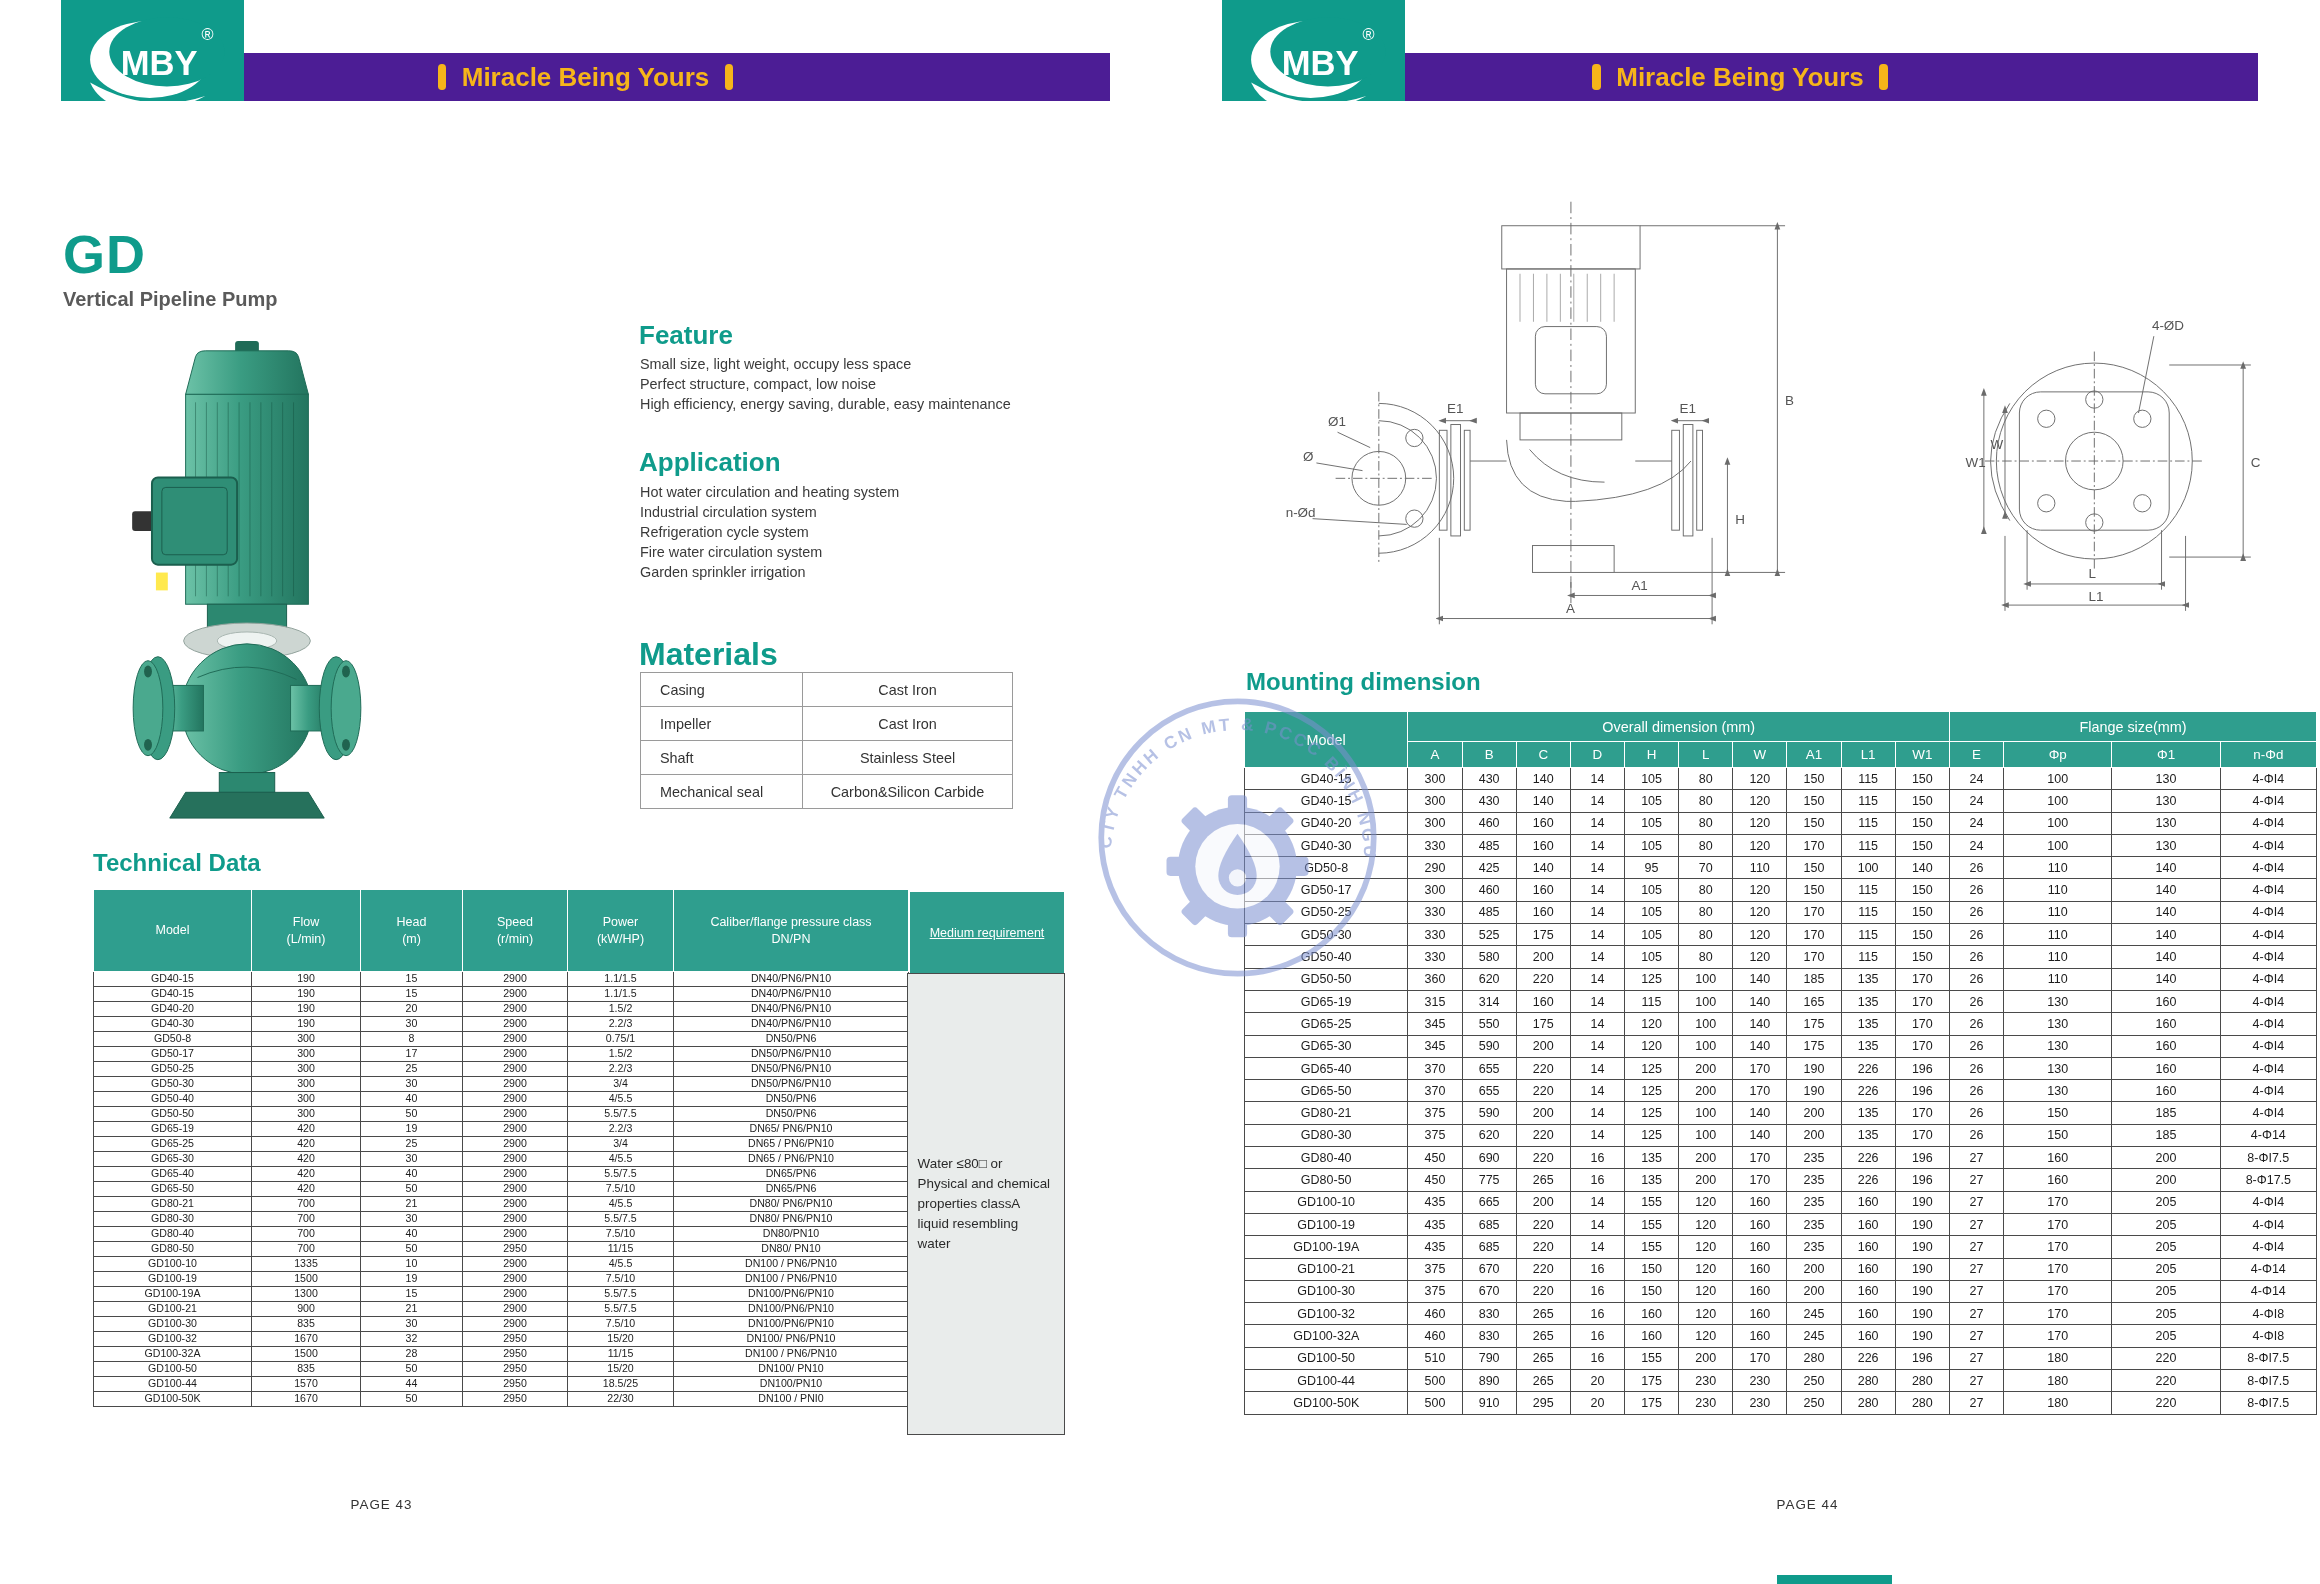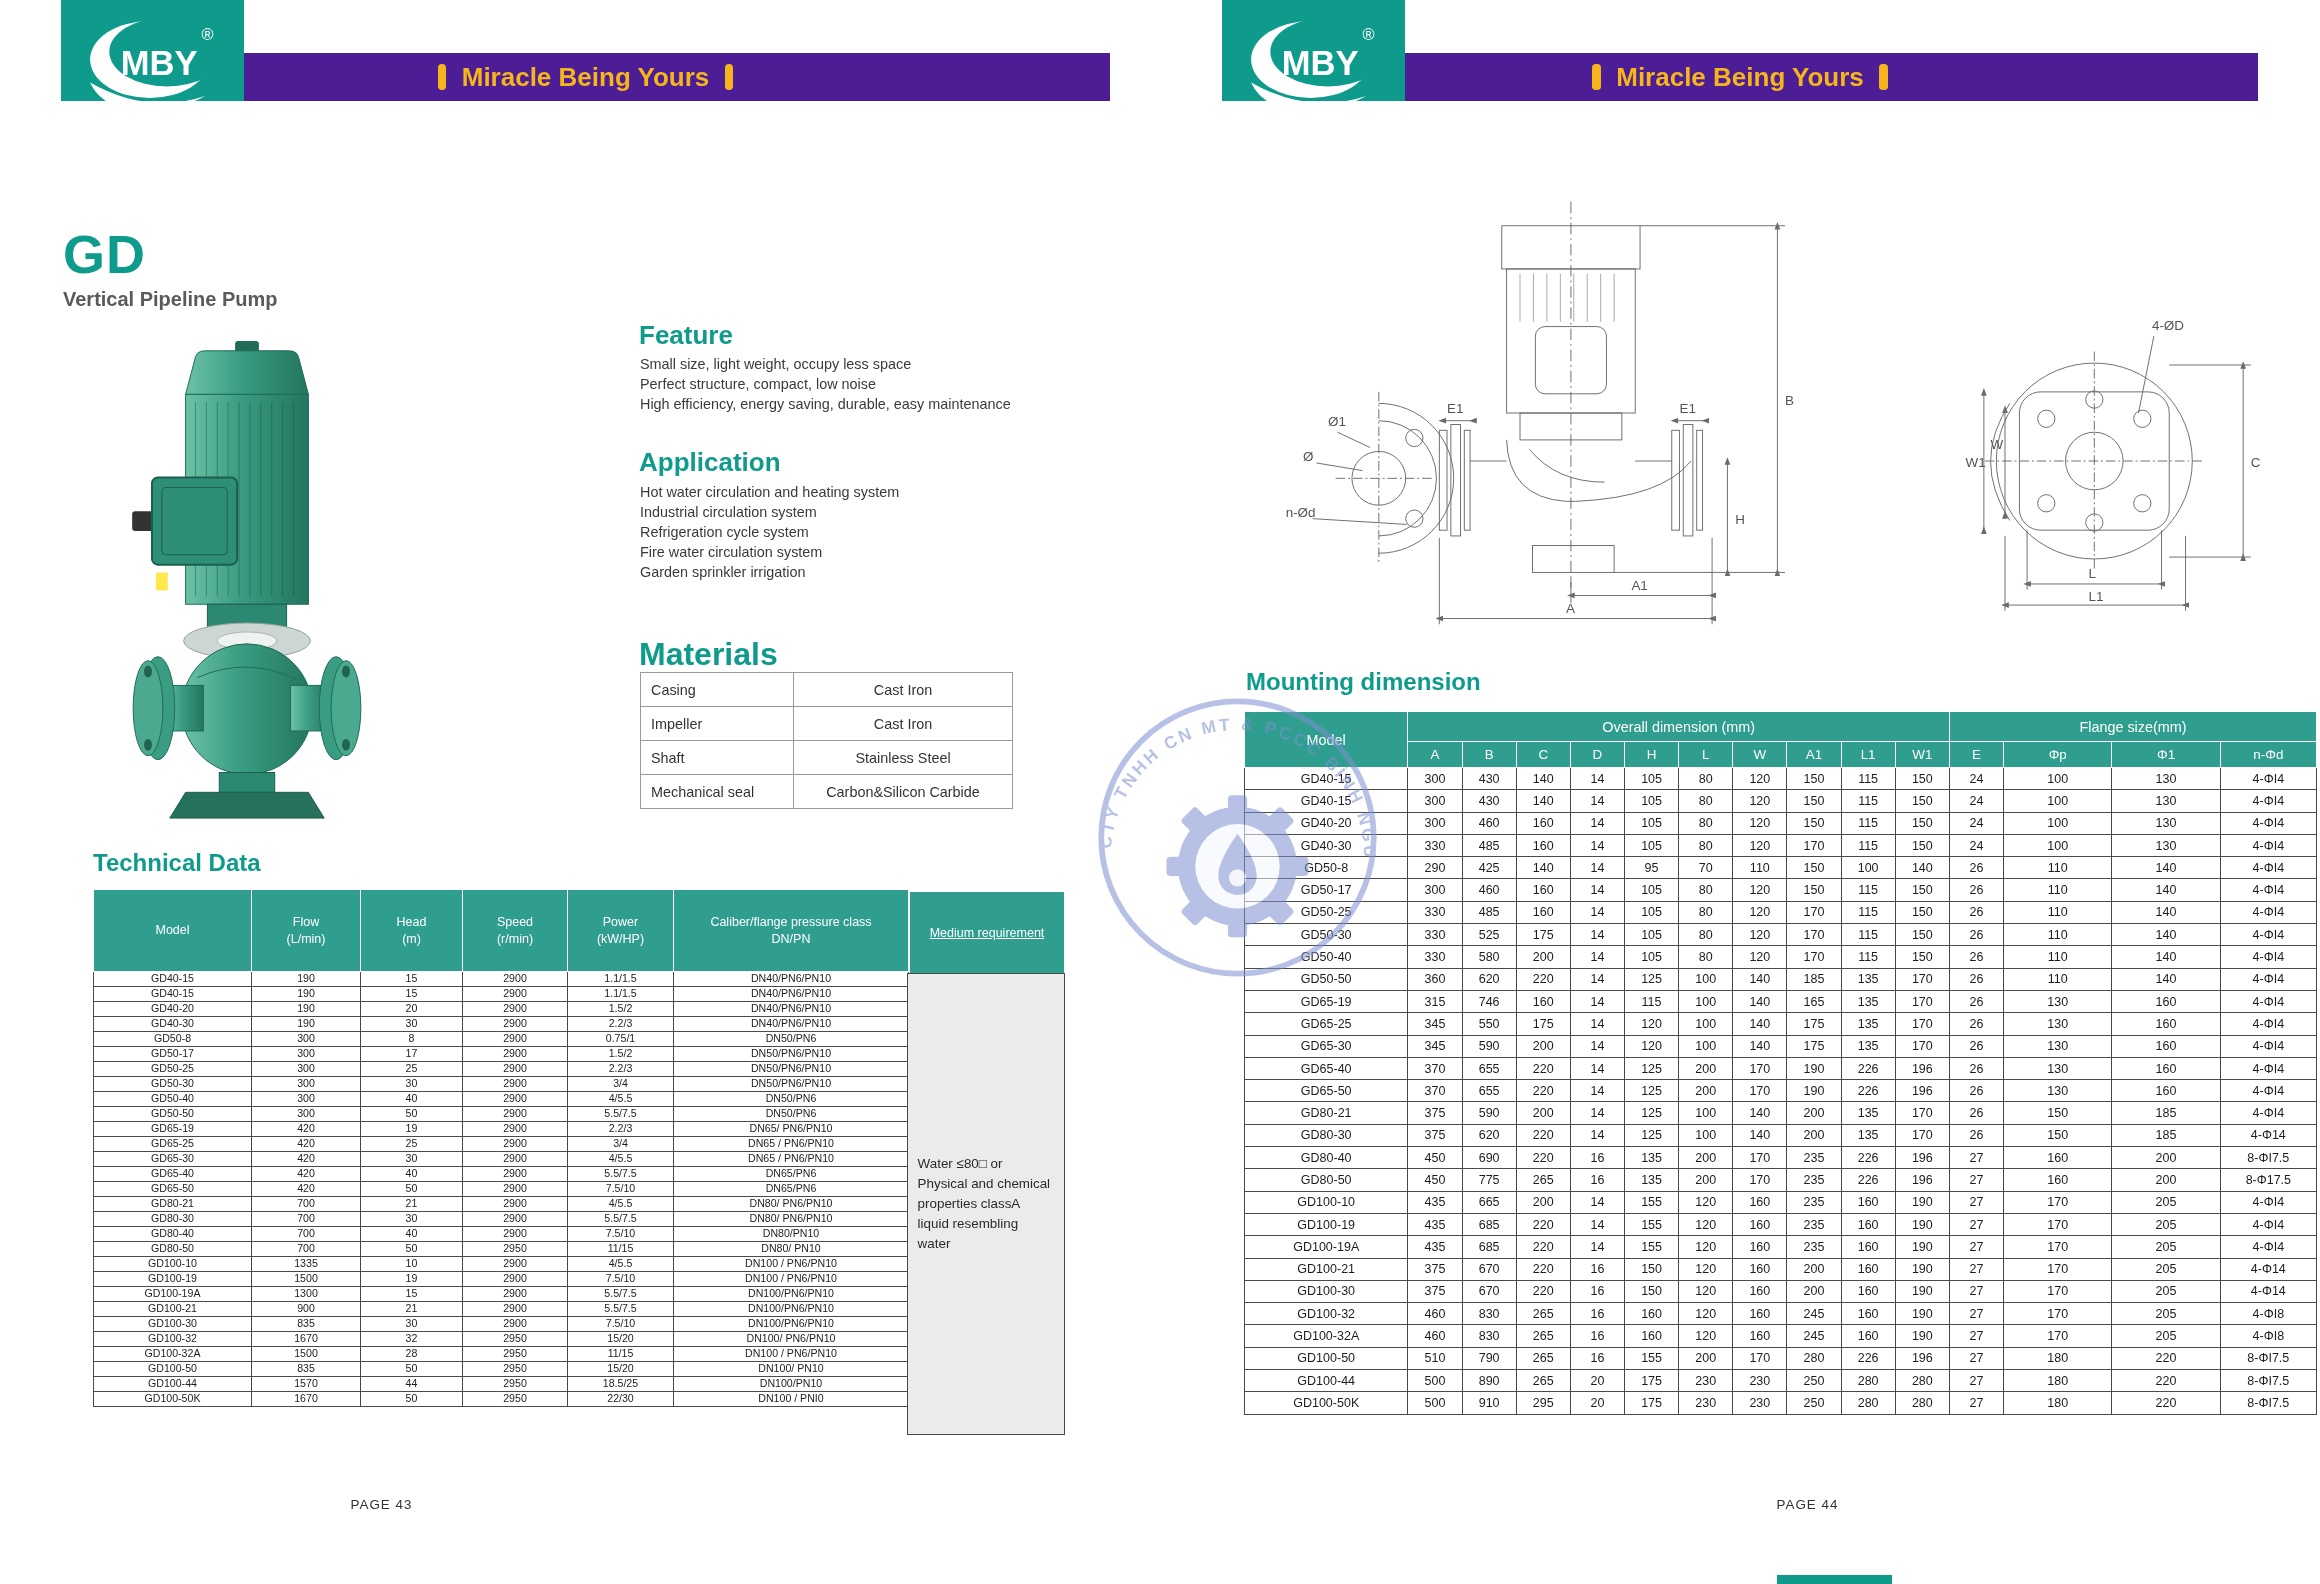--- a/index.html
+++ b/index.html
@@ -17,21 +17,21 @@
   .bodytext{position:absolute;font-size:14.4px;color:#3a3a3a;line-height:20px;}
   #gd-title{left:63px;top:223px;font-size:54px;letter-spacing:1px;}
   #gd-sub{position:absolute;left:63px;top:288px;font-size:20px;font-weight:bold;color:#5a5a5a;}
   #feature-h{left:639px;top:320px;font-size:26px;}
   #application-h{left:639px;top:447px;font-size:26px;}
   #materials-h{left:639px;top:636px;font-size:32px;}
   #technical-h{left:93px;top:849px;font-size:24px;}
   #mounting-h{left:1246px;top:668px;font-size:24px;}
   
   #materials-table{position:absolute;left:640px;top:672px;width:373px;border-collapse:collapse;}
-  #materials-table td{border:1px solid #9a9a9a;height:33px;font-size:14.4px;color:#333;padding:0 0 0 10px;}
+  #materials-table td{border:1px solid #9a9a9a;height:33px;font-size:14.4px;color:#333;padding:0 0 0 19px;}
   #materials-table td:first-child{width:142px;text-align:left;}
   #materials-table td:last-child{text-align:center;padding:0;}
   
   #tech-table{position:absolute;left:93px;top:889px;width:814px;border-collapse:collapse;table-layout:fixed;}
   #tech-table thead th{background:#2f9e8e;color:#fff;font-weight:normal;font-size:12.5px;
       border:1.9px solid #fff;height:81px;padding:0;text-align:center;line-height:16.3px;}
   #tech-table tbody td{border:1px solid #4a4a4a;font-size:10.6px;height:14px;line-height:13.4px;
       text-align:center;padding:0;color:#1d1d1d;}
   #medium-head{position:absolute;left:909px;top:891px;width:154px;height:81px;background:#2f9e8e;
       border:1.9px solid #fff;color:#fff;font-size:12.5px;display:flex;align-items:center;
@@ -771,21 +771,21 @@
           <td>135</td>
           <td>170</td>
           <td>26</td>
           <td>110</td>
           <td>140</td>
           <td>4-ΦI4</td>
         </tr>
         <tr>
           <td>GD65-19</td>
           <td>315</td>
-          <td>746</td>
+          <td>314</td>
           <td>160</td>
           <td>14</td>
           <td>115</td>
           <td>100</td>
           <td>140</td>
           <td>165</td>
           <td>135</td>
           <td>170</td>
           <td>26</td>
           <td>130</td>

